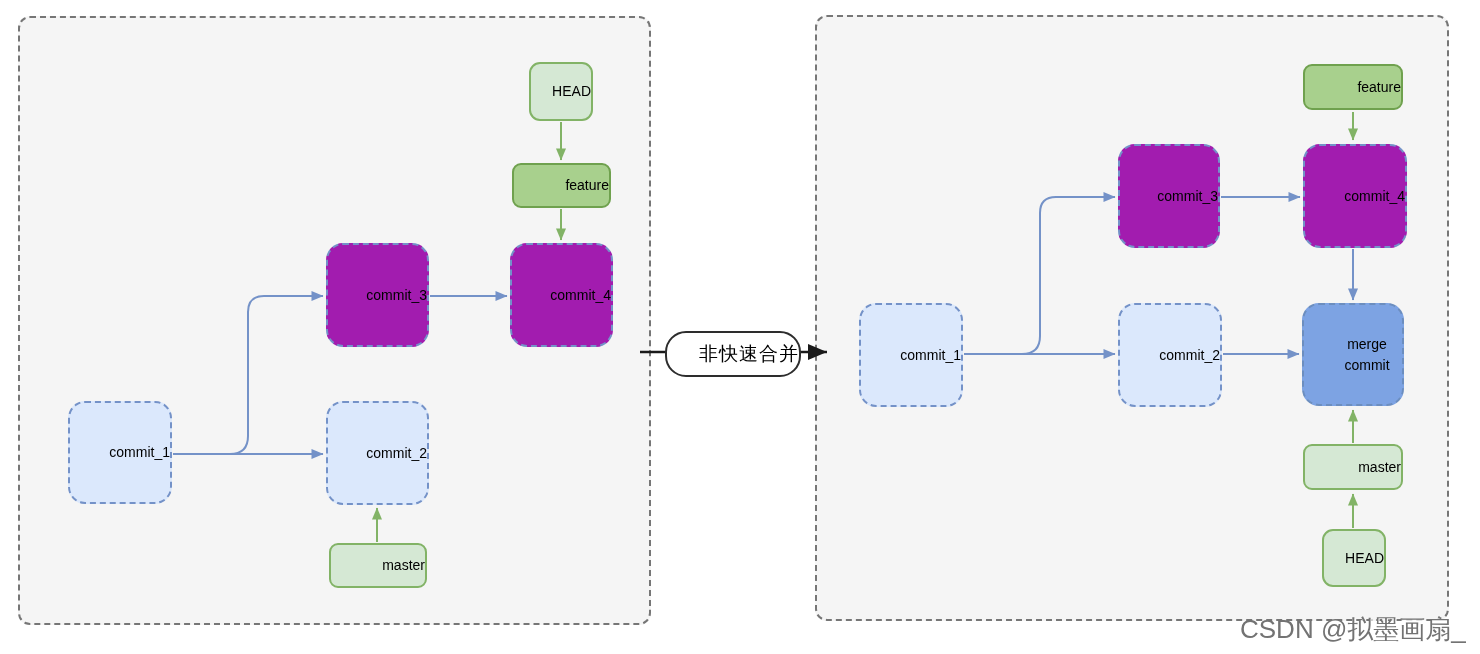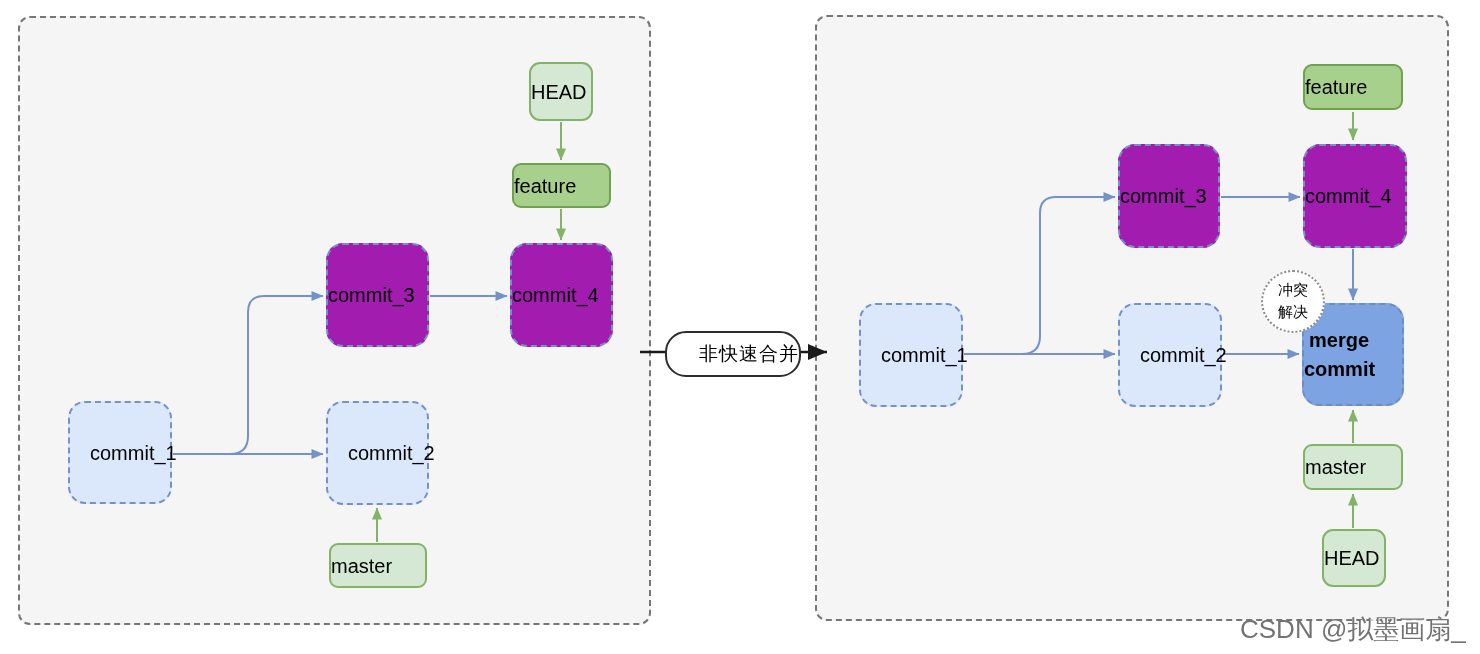--- a/index.html
+++ b/index.html
@@ -8,43 +8,43 @@
     font-family:"Liberation Sans","DejaVu Sans",sans-serif;color:#000;
   }
   .panel{
     position:absolute;background:#f5f5f5;border:2px dashed #767676;border-radius:12px;
     box-sizing:border-box;
   }
   .panel-left{left:18px;top:16px;width:633px;height:609px;}
   .panel-right{left:815px;top:15px;width:634px;height:606px;}
   .edges{position:absolute;left:0;top:0;width:1480px;height:654px;z-index:2;}
   .node{
-    position:absolute;display:flex;align-items:center;justify-content:flex-start;
-    box-sizing:border-box;text-align:center;z-index:3;font-size:20px;line-height:1.3;
+    position:absolute;display:flex;align-items:center;justify-content:flex-end;
+    box-sizing:border-box;text-align:center;z-index:3;font-size:14px;line-height:1.3;
   }
   .commit{border:2px dashed #7492c8;border-radius:17px;}
   .commit-light{background:#dbe8fc;padding-left:20px;}
   .commit-mid{background:#a21caf;}
   .commit-dark{background:#7da3e3;border-color:#6c8ebf;}
   .ref{border:2px solid #82b366;border-radius:9px;}
   .ref-light{background:#d5e8d4;}
   .ref-dark{background:#a8d08d;border-color:#6fa14e;}
   .head-box{border-radius:11px;}
   .conn-ellipse{
     position:absolute;left:665px;top:331px;width:132px;height:42px;border-radius:21px;
     background:#ffffff;border:2px solid #2d2d2d;display:flex;align-items:center;justify-content:flex-end;
     z-index:3;font-size:19px;letter-spacing:1px;font-family:"DejaVu Serif","Liberation Serif",serif;
   }
   .conflict-bubble{
     position:absolute;left:1261px;top:270px;width:60px;height:59px;border-radius:50%;
     background:#ffffff;border:2px dotted #8a8a8a;display:flex;align-items:center;justify-content:center;
     z-index:4;font-size:15px;line-height:1.45;font-family:"DejaVu Serif","Liberation Serif",serif;
   }
   .conflict-bubble .wrap{width:32px;text-align:center;}
-  .merge-wrap{width:70px;line-height:1.45;font-weight:bold;}
+  .merge-wrap{width:70px;line-height:1.45;}
   .watermark{
     position:absolute;left:1240px;top:612px;z-index:5;font-size:26px;color:#737373;
     text-shadow:1px 1px 0 #ffffff;white-space:nowrap;
   }
 </style>
 </head>
 <body>
 
 <div class="canvas">
 
@@ -121,23 +121,20 @@
   </div>
   <div class="node commit commit-light" style="left:859px;top:303px;width:104px;height:104px;">
     <span>commit_1</span>
   </div>
   <div class="node commit commit-light" style="left:1118px;top:303px;width:104px;height:104px;">
     <span>commit_2</span>
   </div>
   <div class="node commit commit-dark" style="left:1302px;top:303px;width:102px;height:103px;">
     <span class="merge-wrap">merge commit</span>
   </div>
-  <div class="conflict-bubble">
-    <span class="wrap">冲突解决</span>
-  </div>
   <div class="node ref ref-light" style="left:1303px;top:444px;width:100px;height:46px;">
     <span>master</span>
   </div>
   <div class="node ref ref-light head-box" style="left:1322px;top:529px;width:64px;height:58px;">
     <span>HEAD</span>
   </div>
 
   <div class="watermark">CSDN @拟墨画扇_</div>
 
 </div>

